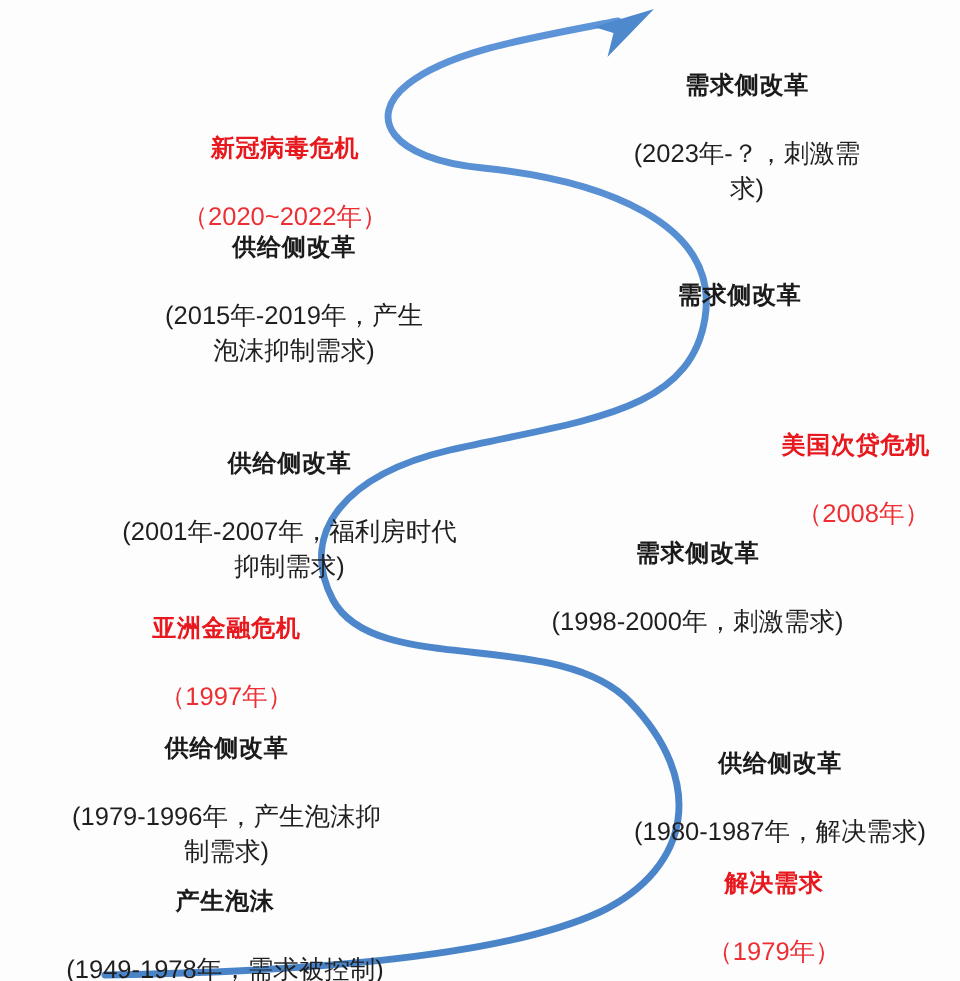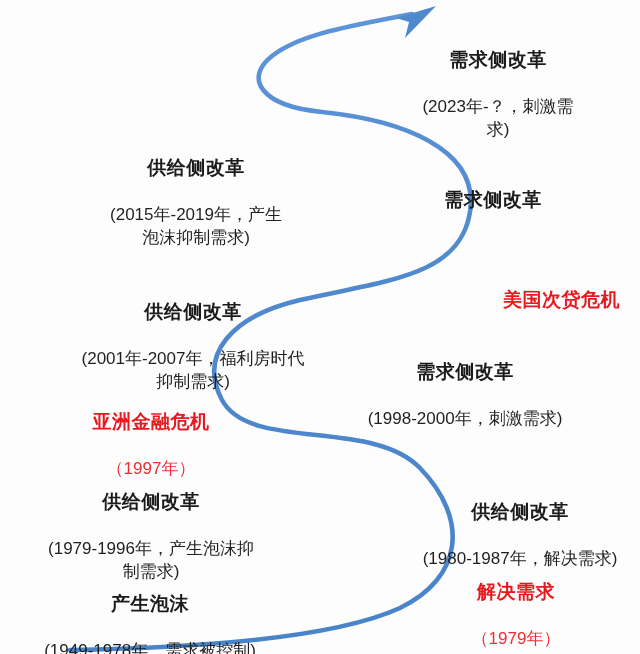--- a/index.html
+++ b/index.html
@@ -25,21 +25,21 @@
   }
   .block {
     position: absolute;
     text-align: center;
     line-height: 1.32;
     white-space: pre-line;
   }
   .block .title {
     display: block;
     font-weight: bold;
-    font-size: 19px;
+    font-size: 16px;
     letter-spacing: 0.5px;
   }
   .block .detail {
     display: block;
     font-size: 17px;
     margin-top: 3px;
   }
   .block.black .title { color: #1b1b1b; }
   .block.black .detail { color: #1f1f1f; }
   .block.red .title { color: #e8191e; }
@@ -80,20 +80,24 @@
              C 372 418, 250 452, 222 400
              C 198 354, 232 316, 300 300
              C 388 280, 460 276, 470 212
              C 480 148, 400 120, 322 112
              C 260 106, 244 78, 272 56
              C 300 34, 350 26, 412 14" fill="none" stroke="url(#curveGrad)" stroke-width="4.6" stroke-linecap="round"></path>
 
     <path id="arrowhead" d="M 436 6 L 396 18 L 409 22 L 405 38 Z" fill="#4f89cd"></path>
   </svg>
 
+  <div class="block red" id="blk-covid">
+    <span class="title">新冠病毒危机</span>
+    <span class="detail">（2020~2022年）</span>
+  </div>
 
   <div class="block black" id="blk-supply2015">
     <span class="title">供给侧改革</span>
     <span class="detail">(2015年-2019年，产生
 泡沫抑制需求)</span>
   </div>
 
   <div class="block black" id="blk-supply2001">
     <span class="title">供给侧改革</span>
     <span class="detail">(2001年-2007年，福利房时代
@@ -121,20 +125,21 @@
     <span class="detail">(2023年-？，刺激需
 求)</span>
   </div>
 
   <div class="block black" id="blk-demand2009">
     <span class="title">需求侧改革</span>
   </div>
 
   <div class="block red" id="blk-subprime">
     <span class="title">美国次贷危机</span>
+    <span class="detail">（2008年）</span>
   </div>
 
   <div class="block black" id="blk-demand1998">
     <span class="title">需求侧改革</span>
     <span class="detail">(1998-2000年，刺激需求)</span>
   </div>
 
   <div class="block black" id="blk-supply1980">
     <span class="title">供给侧改革</span>
     <span class="detail">(1980-1987年，解决需求)</span>

